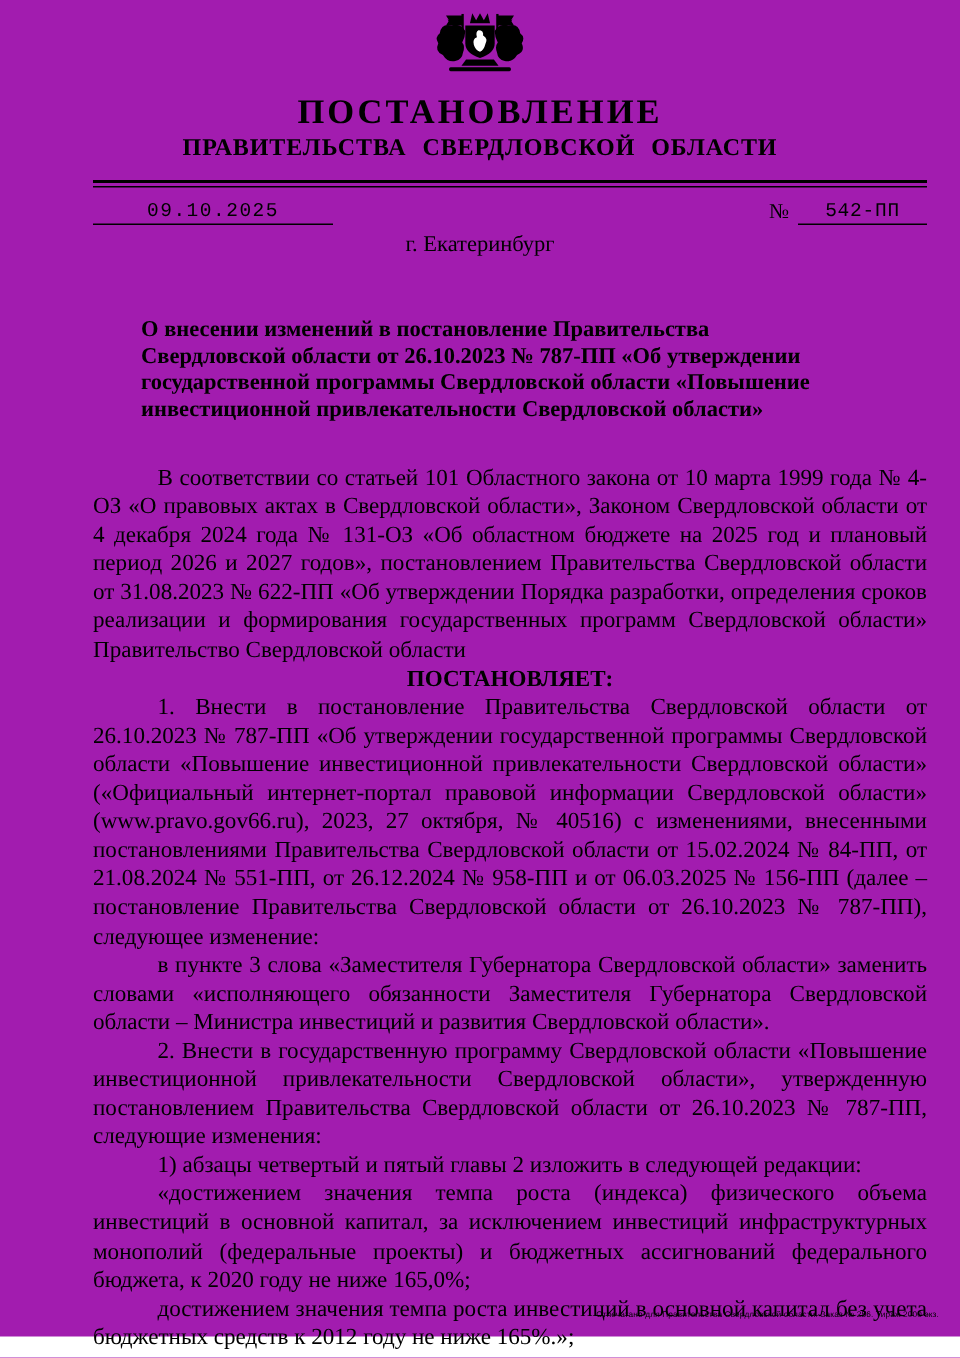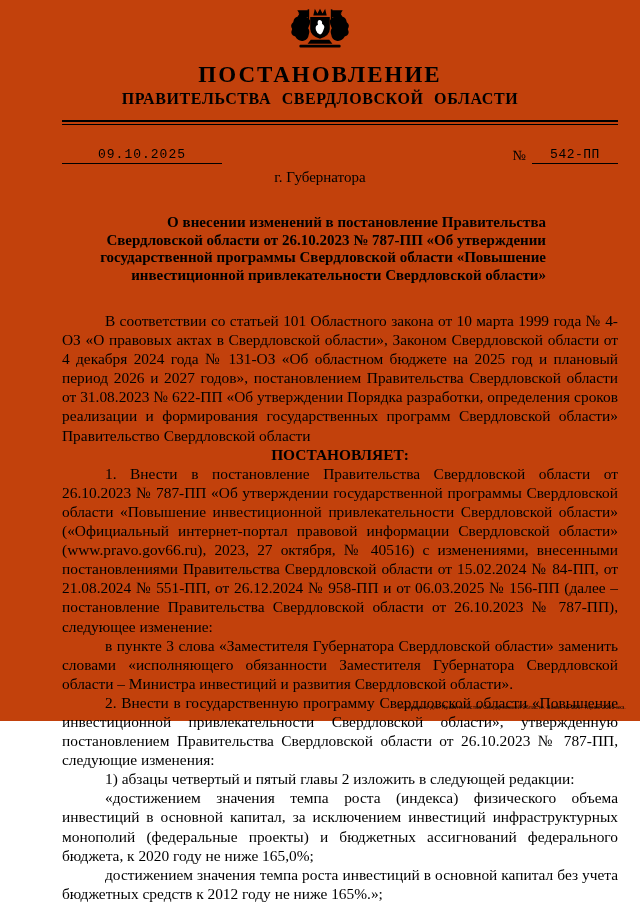--- a/index.html
+++ b/index.html
@@ -3,21 +3,21 @@
 <meta charset="utf-8">
 <style>
   html, body { margin: 0; padding: 0; }
   body {
     width: 640px; height: 905px;
     background: #ffffff;
     color: #000000;
     font-family: "Liberation Serif", "DejaVu Serif", serif;
     overflow: hidden;
   }
-  .page { position: relative; width: 640px; height: 721px; background: #c2410c; }
+  .page { position: relative; width: 640px; height: 891px; background: #a21caf; }
 
   .emblem-wrap { text-align: center; padding-top: 7px; height: 52px; }
   .emblem-wrap svg { width: 68px; height: 52px; }
 
   .doc-title {
     margin: 3px 0 0 0;
     text-align: center;
     font-size: 23px;
     font-weight: bold;
     letter-spacing: 2px;
@@ -34,21 +34,21 @@
   }
 
   .double-rule {
     margin: 12px 22px 0 62px;
     height: 2px;
     border-top: 2.6px solid #000;
     border-bottom: 1px solid #000;
   }
 
   .meta-row {
-    margin: 22px 22px 0 62px;
+    margin: 8px 22px 0 62px;
     display: flex;
     justify-content: space-between;
     align-items: flex-end;
     font-family: "Liberation Mono", "DejaVu Sans Mono", monospace;
     font-size: 13px;
   }
   .date-field {
     display: inline-block;
     width: 160px;
     text-align: center;
@@ -68,22 +68,22 @@
     text-align: center;
     border-bottom: 1px solid #000;
     padding-bottom: 1px;
     letter-spacing: 0.5px;
   }
 
   .city-line { margin-top: 5px; text-align: center; font-size: 15px; }
 
   .subject {
     width: 452px;
-    margin: 28px auto 0 auto;
-    text-align: right;
+    margin: 40px auto 0 auto;
+    text-align: left;
     font-weight: bold;
     font-size: 15px;
     line-height: 17.5px;
   }
 
   .body-text {
     margin: 27px 22px 0 62px;
     font-size: 15.4px;
     line-height: 19.1px;
     text-align: justify;
@@ -140,21 +140,21 @@
   <div class="double-rule"></div>
 
   <div class="meta-row">
     <span class="date-field">09.10.2025</span>
     <span class="number-group">
       <span class="number-sign">№</span>
       <span class="number-field">542-ПП</span>
     </span>
   </div>
 
-  <div class="city-line">г. Губернатора</div>
+  <div class="city-line">г. Екатеринбург</div>
 
   <div class="subject">О внесении изменений в постановление Правительства Свердловской области от 26.10.2023 № 787-ПП «Об утверждении государственной программы Свердловской области «Повышение инвестиционной привлекательности Свердловской области»</div>
 
   <div class="body-text">
     <p>В соответствии со статьей 101 Областного закона от 10 марта 1999 года № 4-ОЗ «О правовых актах в Свердловской области», Законом Свердловской области от 4 декабря 2024 года № 131-ОЗ «Об областном бюджете на 2025 год и плановый период 2026 и 2027 годов», постановлением Правительства Свердловской области от 31.08.2023 № 622-ПП «Об утверждении Порядка разработки, определения сроков реализации и формирования государственных программ Свердловской области» Правительство Свердловской области</p>
     <p class="resolve">ПОСТАНОВЛЯЕТ:</p>
     <p>1. Внести в постановление Правительства Свердловской области от 26.10.2023 № 787-ПП «Об утверждении государственной программы Свердловской области «Повышение инвестиционной привлекательности Свердловской области» («Официальный интернет-портал правовой информации Свердловской области» (www.pravo.gov66.ru), 2023, 27 октября, № 40516) с изменениями, внесенными постановлениями Правительства Свердловской области от 15.02.2024 № 84-ПП, от 21.08.2024 № 551-ПП, от 26.12.2024 № 958-ПП и от 06.03.2025 № 156-ПП (далее – постановление Правительства Свердловской области от 26.10.2023 № 787-ПП), следующее изменение:</p>
     <p>в пункте 3 слова «Заместителя Губернатора Свердловской области» заменить словами «исполняющего обязанности Заместителя Губернатора Свердловской области – Министра инвестиций и развития Свердловской области».</p>
     <p>2. Внести в государственную программу Свердловской области «Повышение инвестиционной привлекательности Свердловской области», утвержденную постановлением Правительства Свердловской области от 26.10.2023 № 787-ПП, следующие изменения:</p>
     <p>1) абзацы четвертый и пятый главы 2 изложить в следующей редакции:</p>

